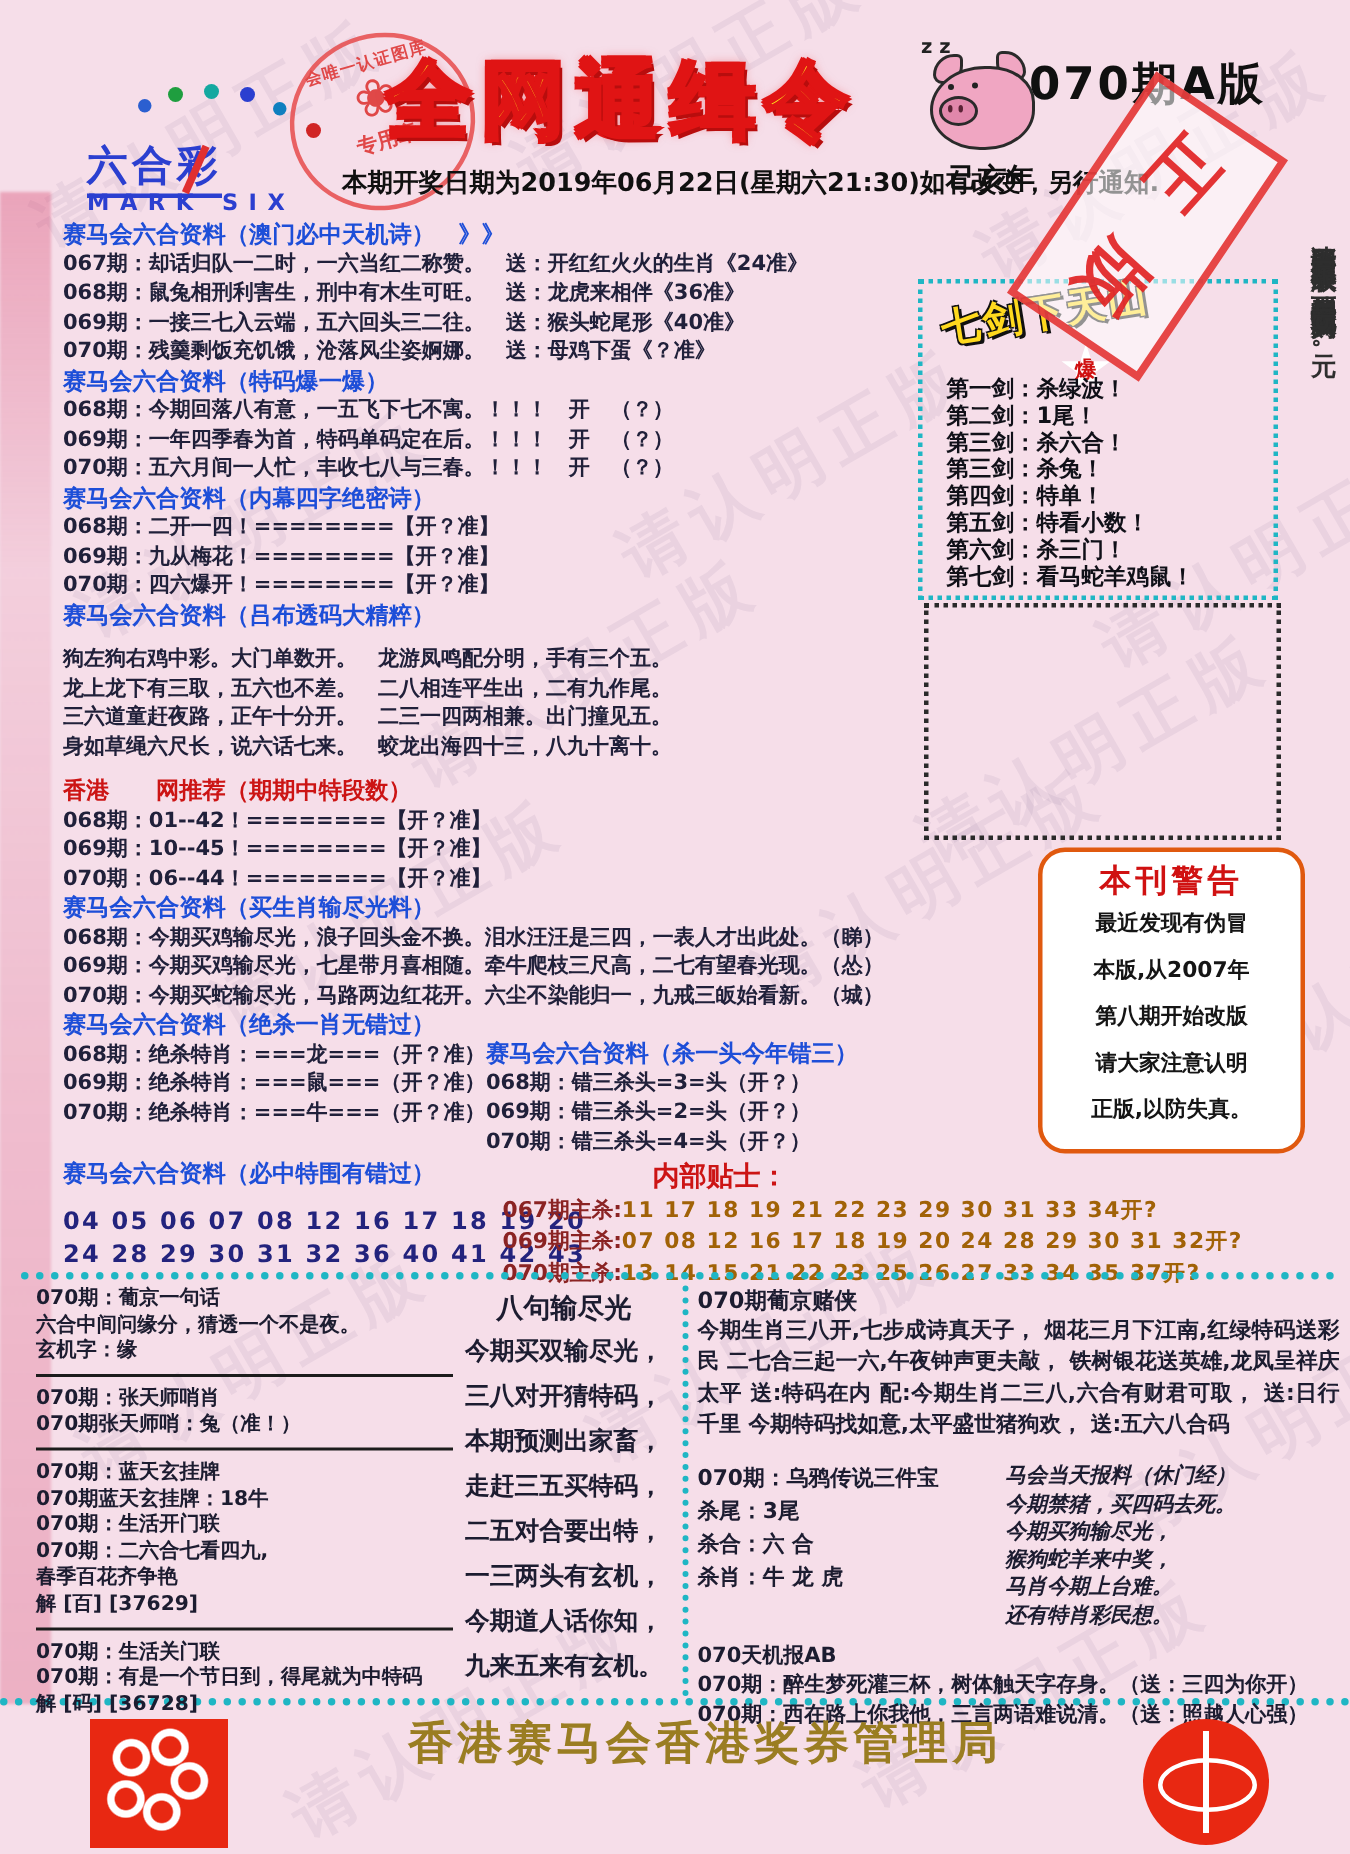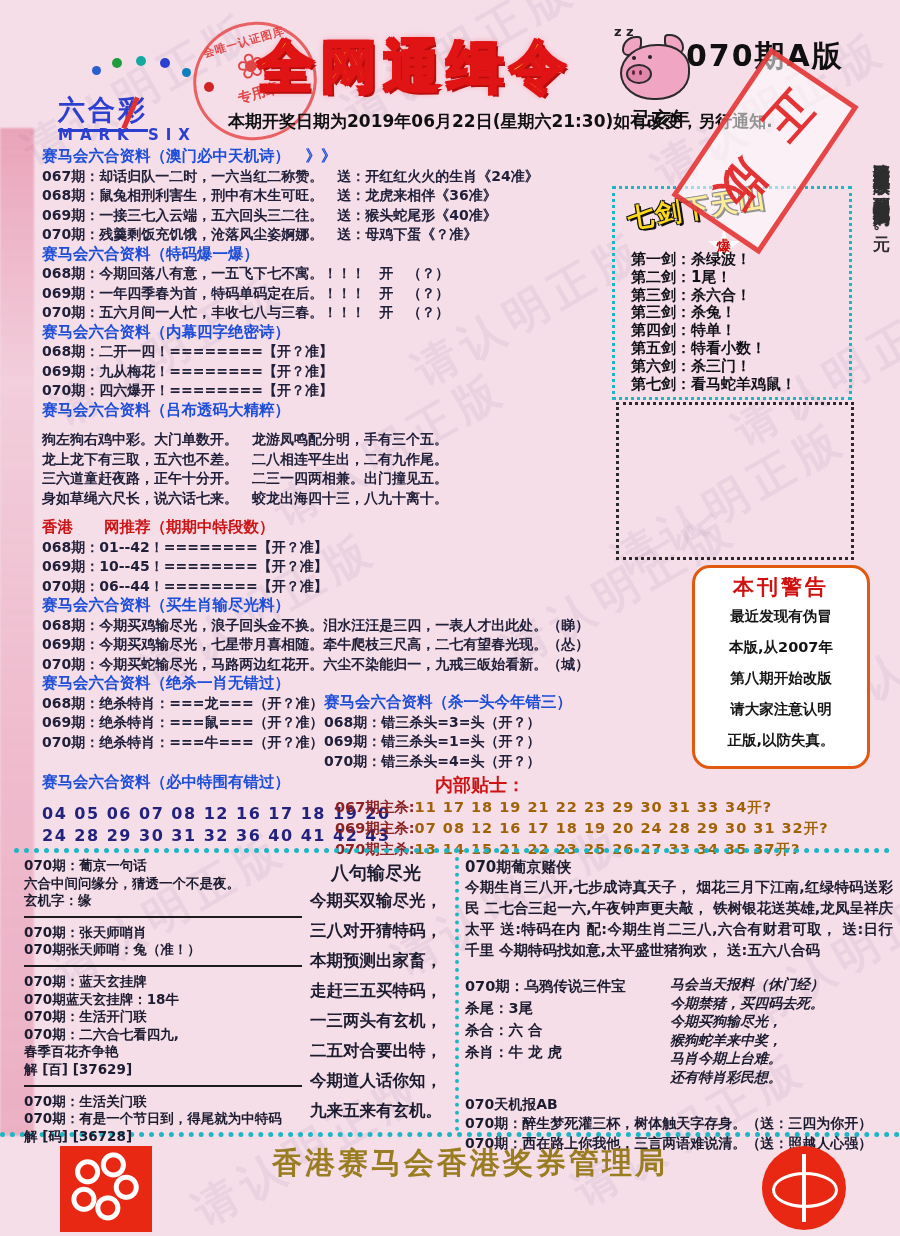--- a/index.html
+++ b/index.html
@@ -249,21 +249,21 @@
   <div class="combo">
     <div class="combo-l">
       <div class="sec-h">赛马会六合资料（绝杀一肖无错过）</div>
       <div class="ln">068期：绝杀特肖：===龙===（开？准）</div>
       <div class="ln">069期：绝杀特肖：===鼠===（开？准）</div>
       <div class="ln">070期：绝杀特肖：===牛===（开？准）</div>
     </div>
     <div class="combo-r">
       <div class="sec-h">赛马会六合资料（杀一头今年错三）</div>
       <div class="ln">068期：错三杀头=3=头（开？）</div>
-      <div class="ln">069期：错三杀头=1=头（开？）</div>
+      <div class="ln">069期：错三杀头=2=头（开？）</div>
       <div class="ln">070期：错三杀头=4=头（开？）</div>
     </div>
   </div>
 
   <div class="bottomrow">
     <div class="nums-blk">
       <div class="sec-h">赛马会六合资料（必中特围有错过）</div>
       <div class="gap"></div>
       <div class="nums">04 05 06 07 08 12 16 17 18 19 20</div>
       <div class="nums">24 28 29 30 31 32 36 40 41 42 43</div>
@@ -330,22 +330,22 @@
   <div class="b1-ln">070期：有是一个节日到，得尾就为中特码</div>
   <div class="b1-ln">解 [码] [36728]</div>
 </div>
 
 <div class="abs bcol2">
   <div class="poem-title">八句输尽光</div>
   <div class="poem-ln">今期买双输尽光，</div>
   <div class="poem-ln">三八对开猜特码，</div>
   <div class="poem-ln">本期预测出家畜，</div>
   <div class="poem-ln">走赶三五买特码，</div>
+  <div class="poem-ln">二五对合要出特，</div>
   <div class="poem-ln">一三两头有玄机，</div>
-  <div class="poem-ln">二五对合要出特，</div>
   <div class="poem-ln">今期道人话你知，</div>
   <div class="poem-ln">九来五来有玄机。</div>
 </div>
 
 <div class="abs bcol3">
   <div class="p1-title">070期葡京赌侠</div>
   <div class="p1-text">今期生肖三八开,七步成诗真天子， 烟花三月下江南,红绿特码送彩民 二七合三起一六,午夜钟声更夫敲， 铁树银花送英雄,龙凤呈祥庆太平 送:特码在内 配:今期生肖二三八,六合有财君可取， 送:日行千里 今期特码找如意,太平盛世猪狗欢， 送:五六八合码</div>
   <div class="row2">
     <div class="crow-blk">
       <div class="crow-ln">070期：乌鸦传说三件宝</div>

